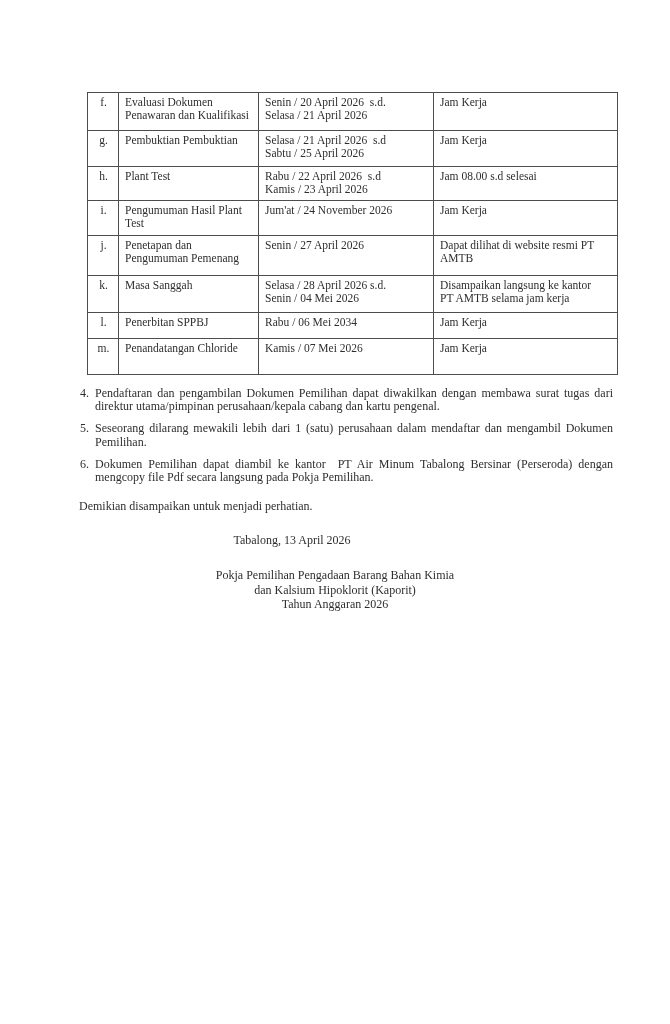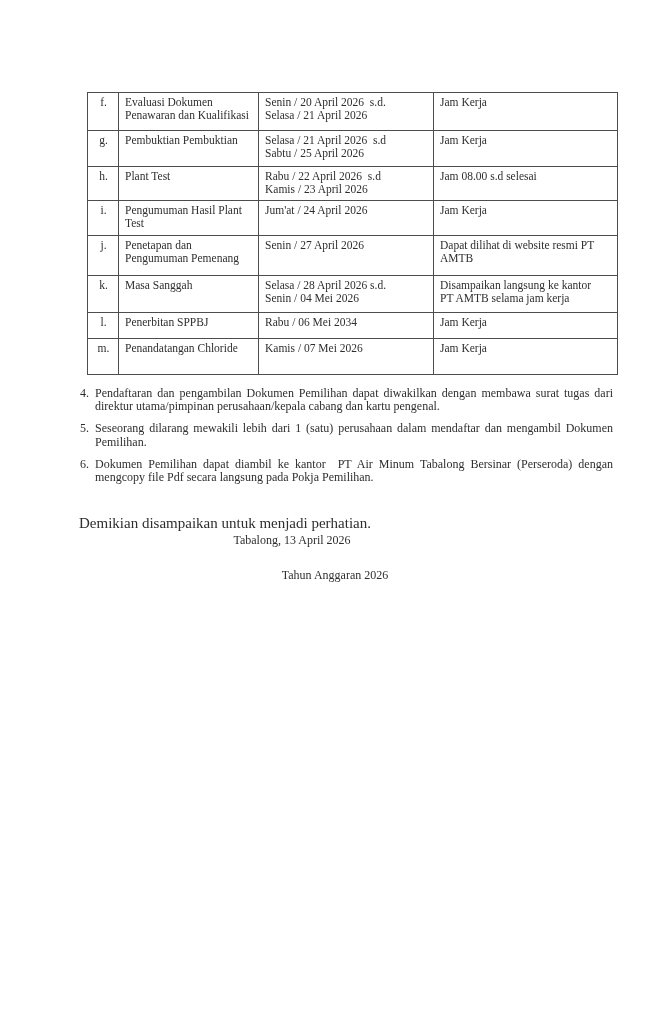--- a/index.html
+++ b/index.html
@@ -59,22 +59,21 @@
   }
   .item-number { width: 15px; flex: none; }
   .item-text { flex: 1; text-align: justify; }
   .item-text .it { }
 
   
   .closing {
     position: absolute;
     top: 499px;
     left: 79px;
-    font-size: 15px;
-    margin-top: 16px;
+    font-size: 12px;
   }
   .place-date {
     position: absolute;
     top: 533px;
     left: 0;
     width: 584px;
     text-align: center;
     font-size: 12px;
   }
   .signature {
@@ -120,21 +119,21 @@
           <td class="c-letter">h.</td>
           <td>Plant Test</td>
           <td>Rabu / 22 April 2026 &nbsp;s.d
 Kamis / 23 April 2026</td>
           <td>Jam 08.00 s.d selesai</td>
         </tr>
         <tr class="r3">
           <td class="c-letter">i.</td>
           <td>Pengumuman Hasil Plant
 Test</td>
-          <td>Jum'at / 24 April 2026</td>
+          <td>Jum'at / 24 November 2026</td>
           <td>Jam Kerja</td>
         </tr>
         <tr class="r4">
           <td class="c-letter">j.</td>
           <td>Penetapan dan
 Pengumuman Pemenang</td>
           <td>Senin / 27 April 2026</td>
           <td>Dapat dilihat di website resmi PT
 AMTB</td>
         </tr>
@@ -175,16 +174,18 @@
       <span class="item-number">6.</span>
       <span class="item-text"><span>Dokumen Pemilihan dapat diambil ke kantor &nbsp;PT Air Minum Tabalong Bersinar (Perseroda) dengan meng</span><span class="it">copy file Pdf</span><span> secara langsung pada Pokja Pemilihan.</span></span>
     </div>
   </div>
 
   <div class="closing">Demikian disampaikan untuk menjadi perhatian.</div>
 
   <div class="place-date">Tabalong, 13 April 2026</div>
 
   <div class="signature">
+    <div>Pokja Pemilihan Pengadaan Barang Bahan Kimia</div>
+    <div>dan Kalsium Hipoklorit (Kaporit)</div>
     <div>Tahun Anggaran 2026</div>
   </div>
 
 </div>
 
 </body></html>

